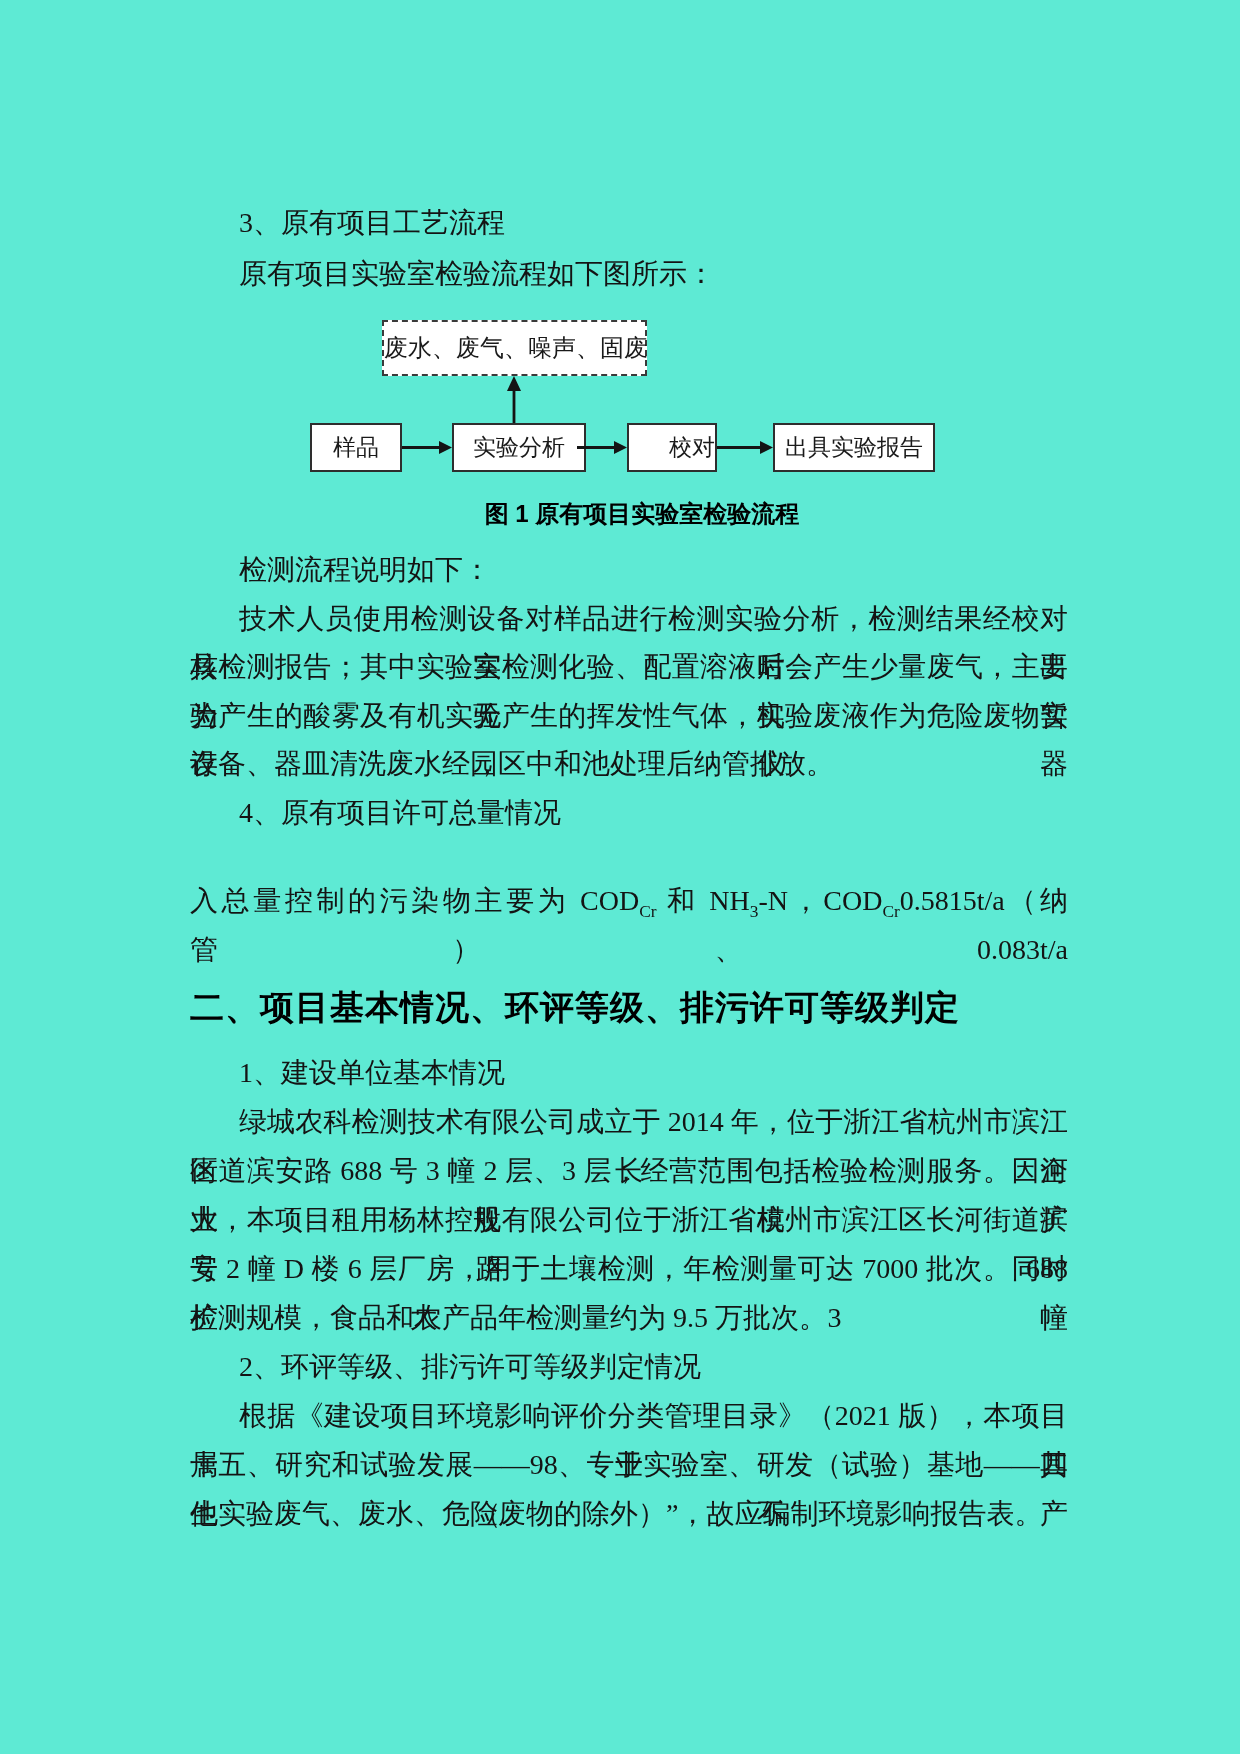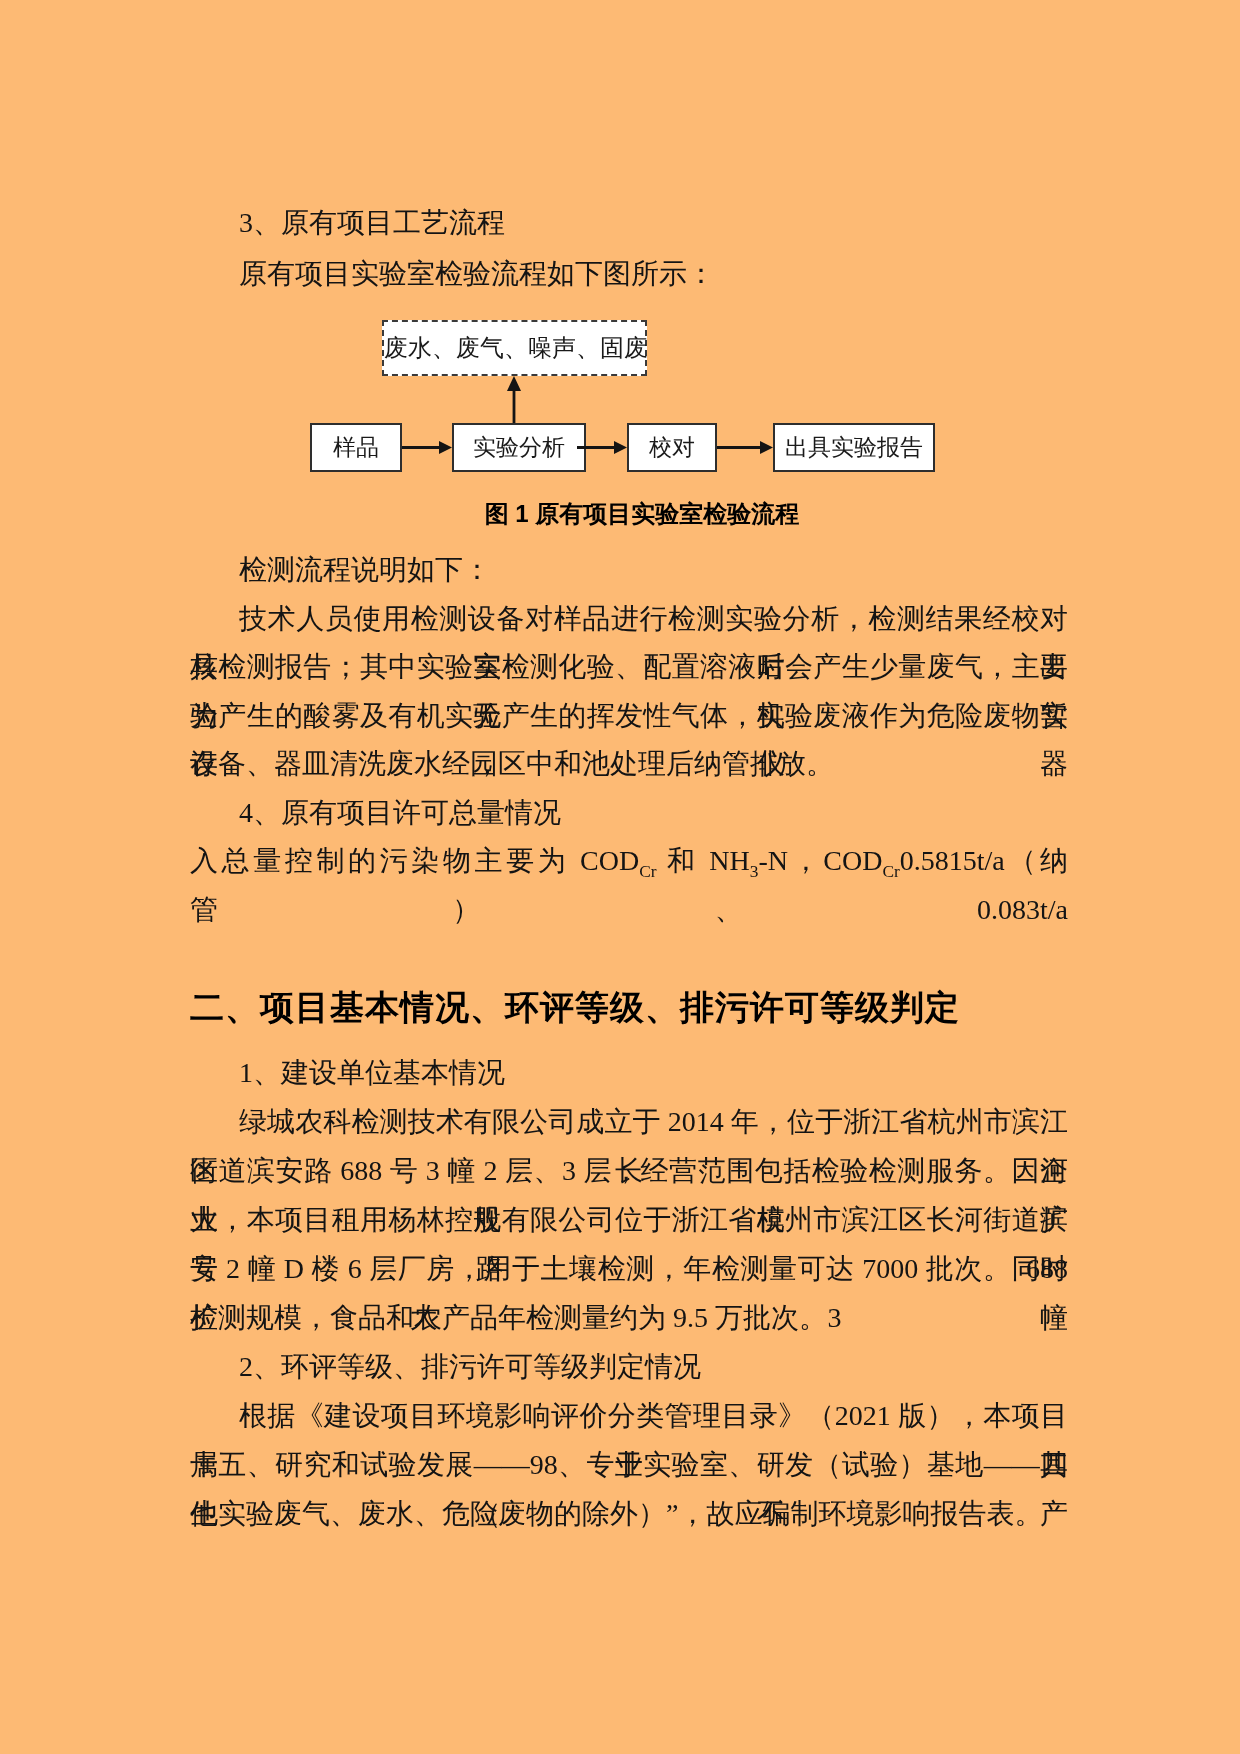--- a/index.html
+++ b/index.html
@@ -1,18 +1,18 @@
 <!DOCTYPE html>
 <html><head>
 <meta charset="utf-8">
 <style>
   * { margin:0; padding:0; box-sizing:border-box; }
   html,body { background:#ffffff; }
   .page {
-    position:relative; width:1240px; height:1754px; background:#fdba74;
+    position:relative; width:1240px; height:1754px; background:#5eead4;
     overflow:hidden; color:#111111;
     font-family:"Liberation Serif","DejaVu Serif",serif;
   }
   .group { position:absolute; left:190px; width:878px; }
   .line {
     width:100%; font-size:28px; color:#141414;
     font-family:"Liberation Serif","DejaVu Serif",serif;
     white-space:normal;
   }
   .line.indent { text-indent:49px; }
@@ -34,21 +34,21 @@
     white-space:nowrap;
   }
   .dashedbox {
     position:absolute; left:382px; top:320px; width:265px; height:56px;
     border:2px dashed #3a3a3a; background:#ffffff; text-align:center;
     line-height:52px; font-size:24px; color:#1a1a1a; white-space:nowrap;
     font-family:"Liberation Serif","DejaVu Serif",serif;
   }
   .box-sample   { left:310px; top:423px; width:92px;  height:49px; line-height:45px; }
   .box-analysis { left:452px; top:423px; width:134px; height:49px; line-height:45px; }
-  .box-proof    { left:627px; top:423px; width:90px;  height:49px; line-height:45px; }
+  .box-proof    { left:627px; top:423px; width:90px;  height:49px; line-height:45px;text-align:right; }
   .box-report   { left:773px; top:423px; width:162px; height:49px; line-height:45px; }
   .arrows { position:absolute; left:0; top:0; pointer-events:none; }
 
   .figure-caption {
     position:absolute; left:190px; top:500px; width:904px;
     text-align:center; font-weight:bold; font-size:24px; line-height:28px;
     color:#000000;
     font-family:"Liberation Sans","DejaVu Sans",sans-serif;
   }
 </style>
@@ -86,21 +86,21 @@
 
   <div class="figure-caption">图 1 原有项目实验室检验流程</div>
 
   <div class="group" style="top:546px;">
       <div class="line indent" style="height: 48.5px; line-height: 48.5px;">检测流程说明如下：</div>
       <div class="line indent fill" style="height: 48.5px; line-height: 48.5px; font-family: Liberation Serif, serif;">技术人员使用检测设备对样品进行检测实验分析，检测结果经校对核实后出</div>
       <div class="line fill" style="height: 48.5px; line-height: 48.5px;">具检测报告；其中实验室检测化验、配置溶液时会产生少量废气，主要为无机实</div>
       <div class="line fill" style="height: 48.5px; line-height: 48.5px;">验产生的酸雾及有机实验产生的挥发性气体，实验废液作为危险废物暂存，仪器</div>
       <div class="line" style="height: 48.5px; line-height: 48.5px;">设备、器皿清洗废水经园区中和池处理后纳管排放。</div>
       <div class="line indent" style="height: 48.5px; line-height: 48.5px;">4、原有项目许可总量情况</div>
-      <div class="line fill" style="height: 48.5px; line-height: 48.5px;">入总量控制的污染物主要为 COD<sub>Cr</sub> 和 NH<sub>3</sub>-N，COD<sub>Cr</sub>0.5815t/a（纳管）、0.083t/a</div>
+      <div class="line fill" style="height: 48.5px; line-height: 48.5px; margin-top: 40px;">入总量控制的污染物主要为 COD<sub>Cr</sub> 和 NH<sub>3</sub>-N，COD<sub>Cr</sub>0.5815t/a（纳管）、0.083t/a</div>
     </div>
 
   <div class="section-heading">二、项目基本情况、环评等级、排污许可等级判定</div>
 
   <div class="group" style="top:1048px;">
       <div class="line indent" style="height: 49px; line-height: 49px;">1、建设单位基本情况</div>
       <div class="line indent fill" style="height: 49px; line-height: 49px;">绿城农科检测技术有限公司成立于 2014 年，位于浙江省杭州市滨江区长河</div>
       <div class="line fill" style="height: 49px; line-height: 49px;">街道滨安路 688 号 3 幢 2 层、3 层，经营范围包括检验检测服务。因企业规模扩</div>
       <div class="line fill" style="height: 49px; line-height: 49px;">大，本项目租用杨林控股有限公司位于浙江省杭州市滨江区长河街道滨安路 688</div>
       <div class="line fill" style="height: 49px; line-height: 49px;">号 2 幢 D 楼 6 层厂房，用于土壤检测，年检测量可达 7000 批次。同时扩大 3 幢</div>

